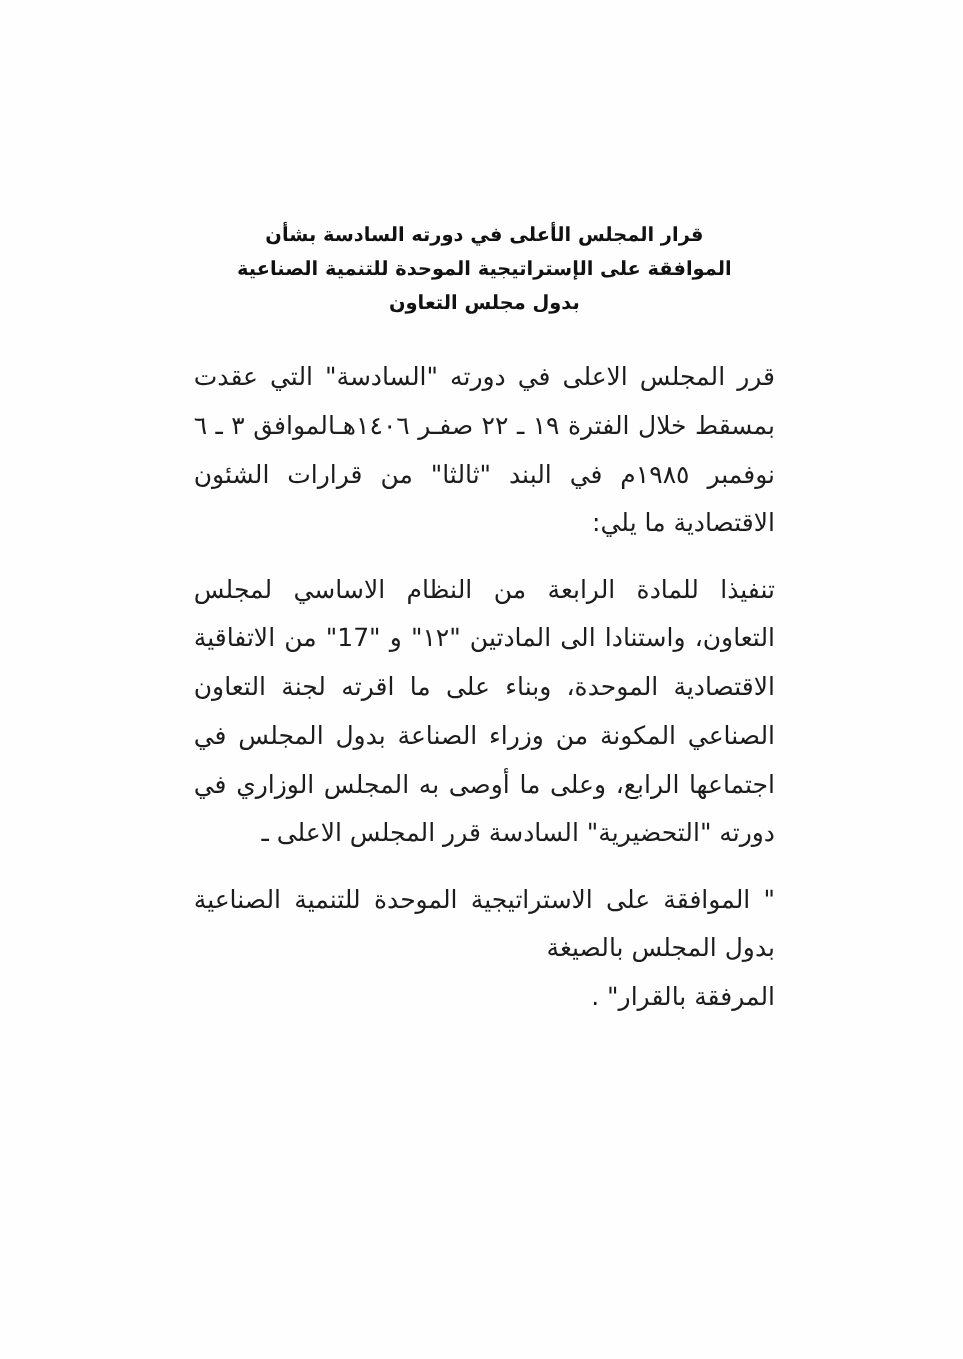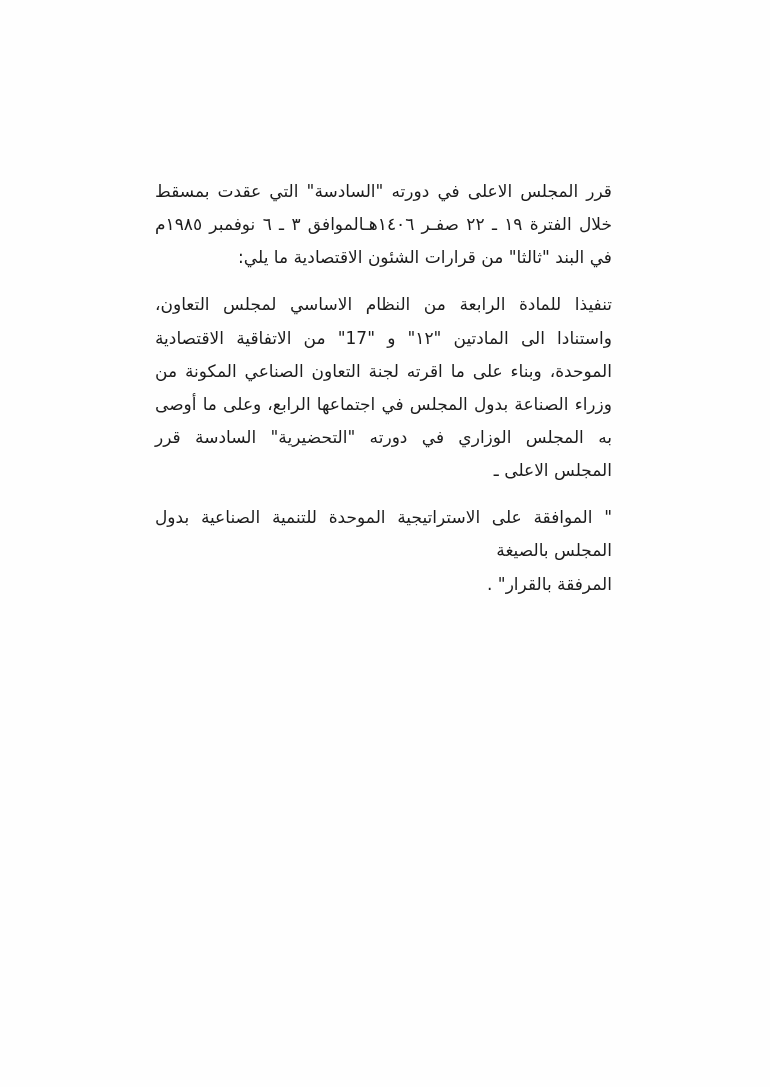--- a/index.html
+++ b/index.html
@@ -38,41 +38,46 @@
     color: #111111;
     margin: 0 0 26px 0;
   }
   .doc-title .line {
     display: block;
     white-space: nowrap;
   }
   .para {
     text-align: justify;
     text-align-last: right;
-    font-size: 17px;
+    font-size: 20px;
     line-height: 1.95;
     color: #1c1c1c;
-    margin: 0 8px 14px 0;
+    margin: 0 0 14px 0;
     direction: rtl;
   }
   .para.last {
     margin-bottom: 0;
   }
   .para .tail {
     display: block;
     text-align: left;
     direction: rtl;
   }
 </style>
 </head>
 <body>
 
 <div class="page">
   <div class="content">
 
+    <h1 class="doc-title">
+      <span class="line">قرار المجلس الأعلى في دورته السادسة بشأن</span>
+      <span class="line">الموافقة على الإستراتيجية الموحدة للتنمية الصناعية</span>
+      <span class="line">بدول مجلس التعاون</span>
+    </h1>
 
     <p class="para">قرر المجلس الاعلى في دورته "السادسة" التي عقدت بمسقط خلال الفترة ١٩ ـ ٢٢ صفـر ١٤٠٦هـالموافق ٣ ـ ٦ نوفمبر ١٩٨٥م في البند "ثالثا" من قرارات الشئون الاقتصادية ما يلي:</p>
 
     <p class="para">تنفيذا للمادة الرابعة من النظام الاساسي لمجلس التعاون، واستنادا الى المادتين "١٢" و "17" من الاتفاقية الاقتصادية الموحدة، وبناء على ما اقرته لجنة التعاون الصناعي المكونة من وزراء الصناعة بدول المجلس في اجتماعها الرابع، وعلى ما أوصى به المجلس الوزاري في دورته "التحضيرية" السادسة قرر المجلس الاعلى ـ</p>
 
     <p class="para last">
       <span>" الموافقة على الاستراتيجية الموحدة للتنمية الصناعية بدول المجلس بالصيغة</span>
       <span class="tail">المرفقة بالقرار" .</span>
     </p>
 

